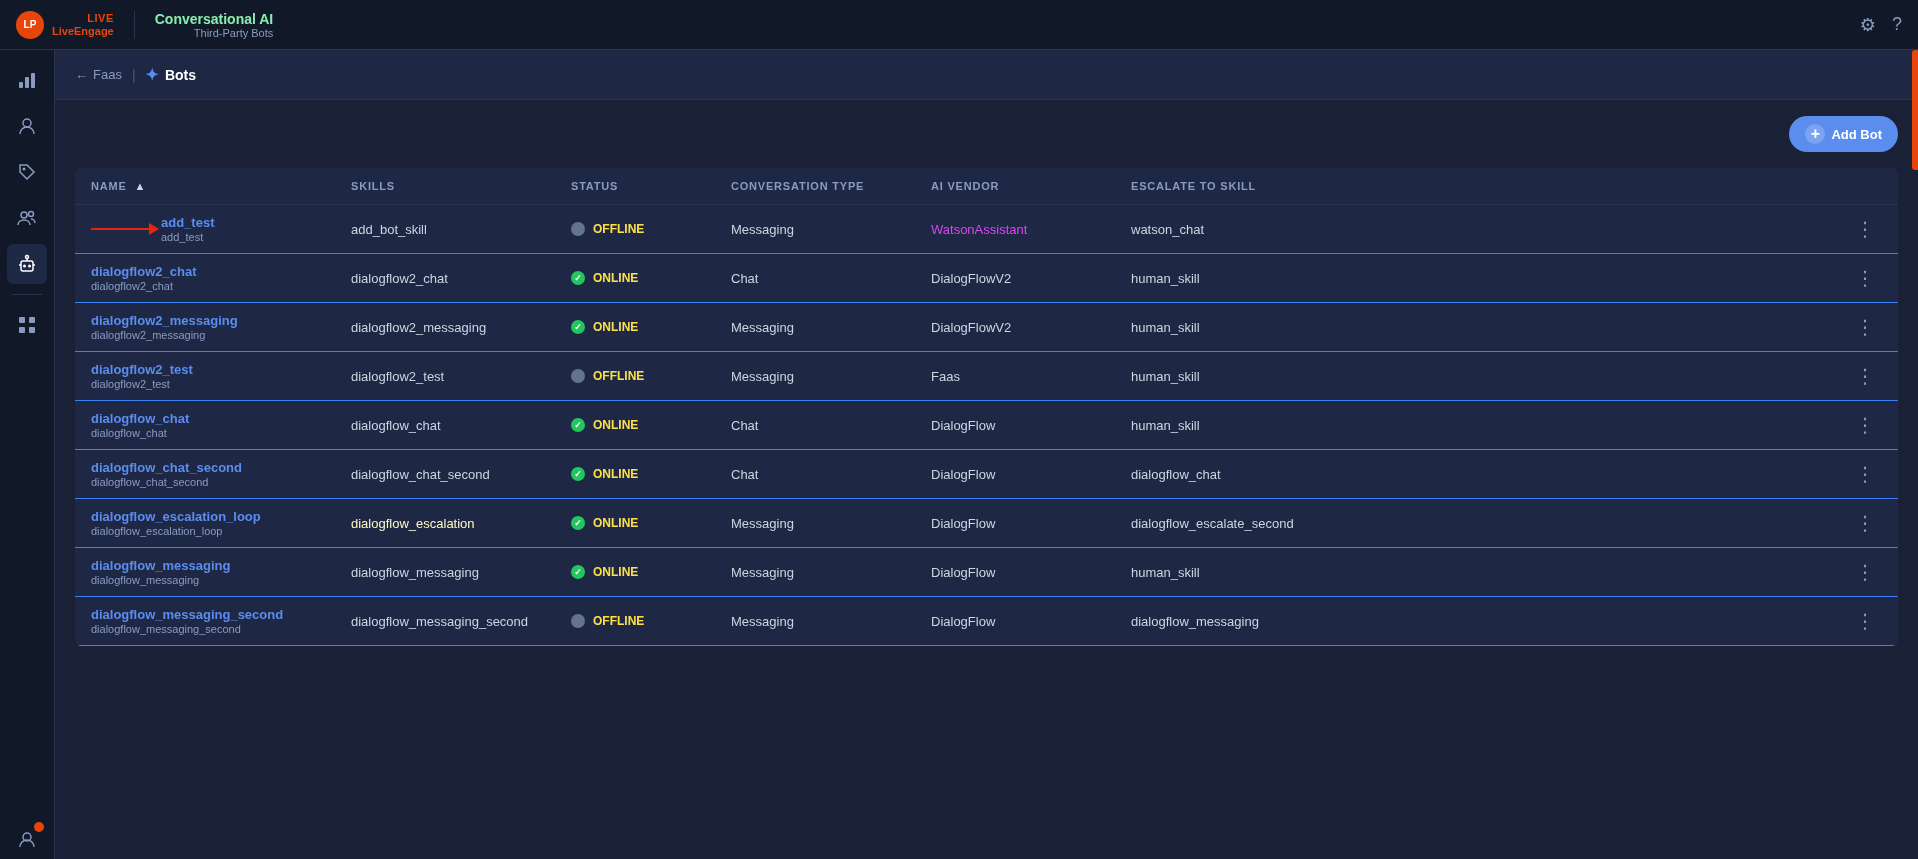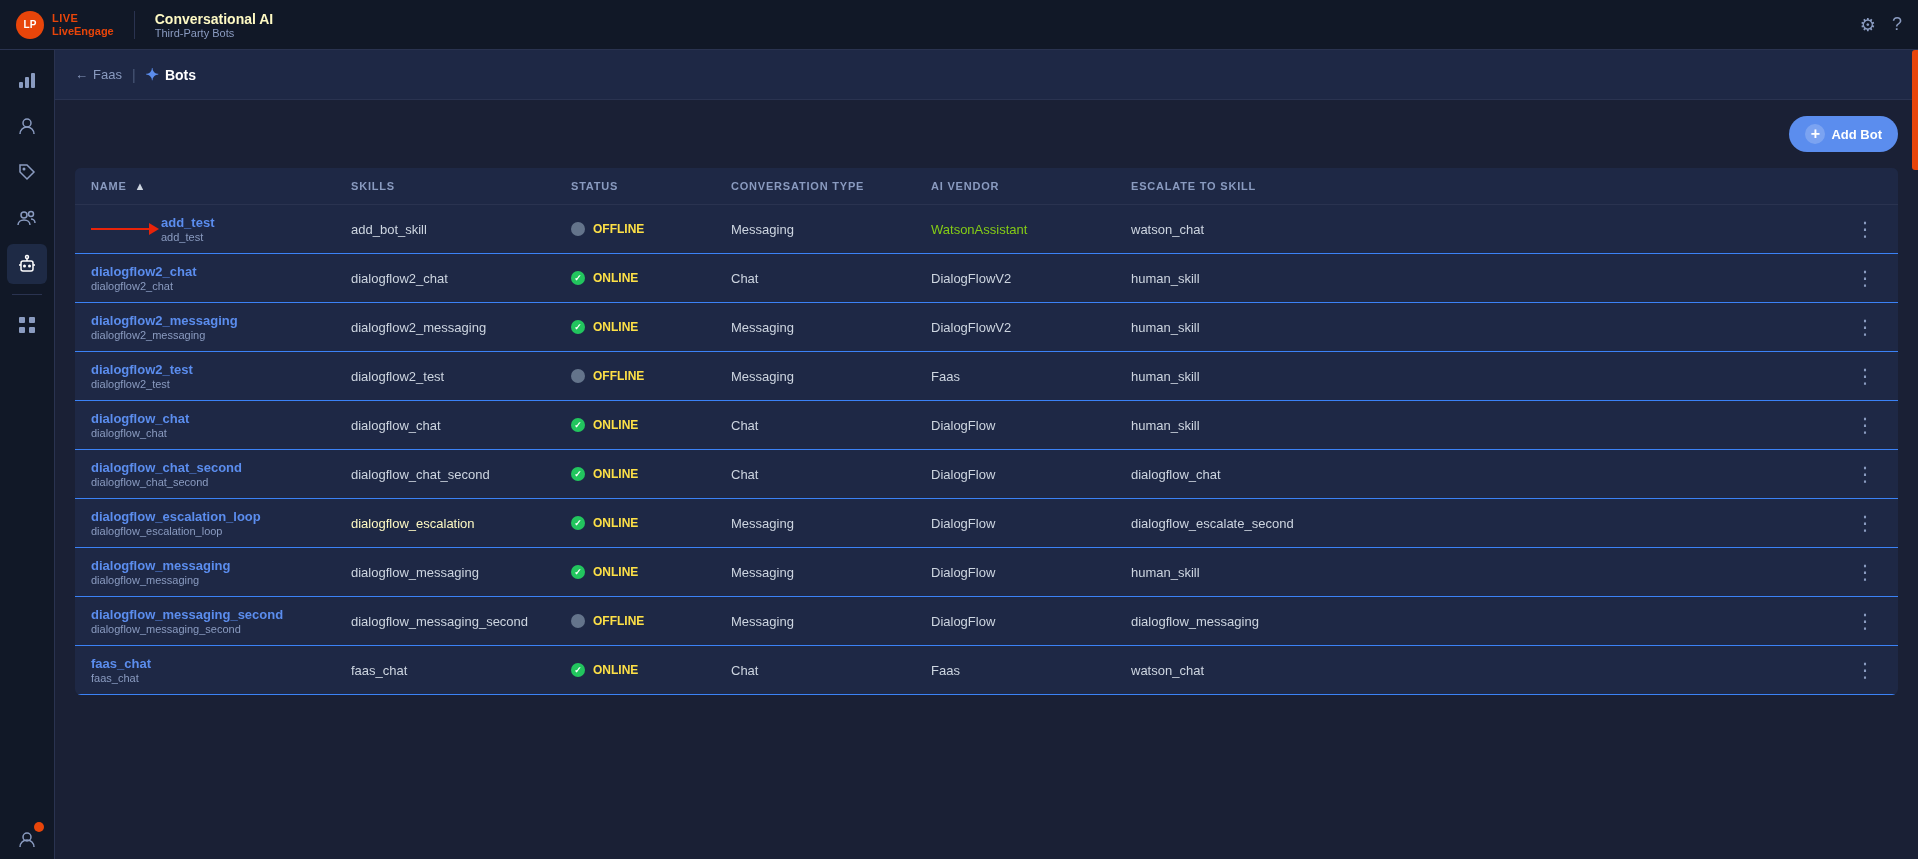--- a/index.html
+++ b/index.html
@@ -16,20 +16,21 @@
 
     
     .top-header {
       background: #111827;
       height: 50px;
       display: flex;
       align-items: center;
       padding: 0 16px;
       border-bottom: 1px solid #2a3350;
       flex-shrink: 0;
+      text-align: right;
     }
     .logo-area {
       display: flex;
       align-items: center;
       gap: 8px;
       padding-right: 20px;
       border-right: 1px solid #2a3350;
     }
     .logo-text {
       display: flex;
@@ -58,21 +59,21 @@
       font-size: 10px;
       color: white;
       font-weight: bold;
     }
     .header-title-area {
       padding-left: 20px;
       display: flex;
       flex-direction: column;
     }
     .header-main-title {
-      color: #fef9c3;
+      color: #86efac;
       font-size: 14px;
       font-weight: 600;
     }
     .header-sub-title {
       color: #8a9bc0;
       font-size: 11px;
     }
     .header-right {
       margin-left: auto;
       display: flex;
@@ -473,21 +474,21 @@
       </div>
     </td>
     <td style="color:#cdd5e0; font-size:13px;">add_bot_skill</td>
     <td>
       <div class="status-cell">
         <div class="status-dot offline"></div>
         <span class="status-label">OFFLINE</span>
       </div>
     </td>
     <td style="color:#cdd5e0; font-size:13px;">Messaging</td>
-    <td style="color:#84cc16; font-size:13px;">WatsonAssistant</td>
+    <td style="color:#d946ef; font-size:13px;">WatsonAssistant</td>
     <td style="color:#cdd5e0; font-size:13px;">watson_chat</td>
     <td>
       <button class="actions-btn">⋮</button>
     </td>
   </tr>
             <tr>
     <td>
       <div style="position:relative; padding-left: 0;">
 
         <span class="bot-name-primary">dialogflow2_chat</span>
@@ -655,40 +656,18 @@
         <span class="status-label">OFFLINE</span>
       </div>
     </td>
     <td style="color:#cdd5e0; font-size:13px;">Messaging</td>
     <td style="color:#cdd5e0; font-size:13px;">DialogFlow</td>
     <td style="color:#cdd5e0; font-size:13px;">dialogflow_messaging</td>
     <td>
       <button class="actions-btn">⋮</button>
     </td>
   </tr>
-            <tr>
-    <td>
-      <div style="position:relative; padding-left: 0;">
-
-        <span class="bot-name-primary">faas_chat</span>
-        <span class="bot-name-secondary">faas_chat</span>
-      </div>
-    </td>
-    <td style="color:#cdd5e0; font-size:13px;">faas_chat</td>
-    <td>
-      <div class="status-cell">
-        <div class="status-dot online"></div>
-        <span class="status-label">ONLINE</span>
-      </div>
-    </td>
-    <td style="color:#cdd5e0; font-size:13px;">Chat</td>
-    <td style="color:#cdd5e0; font-size:13px;">Faas</td>
-    <td style="color:#cdd5e0; font-size:13px;">watson_chat</td>
-    <td>
-      <button class="actions-btn">⋮</button>
-    </td>
-  </tr>
           </tbody>
       </table>
 
     </div>
   </div>
 </div>
 
 </body></html>

